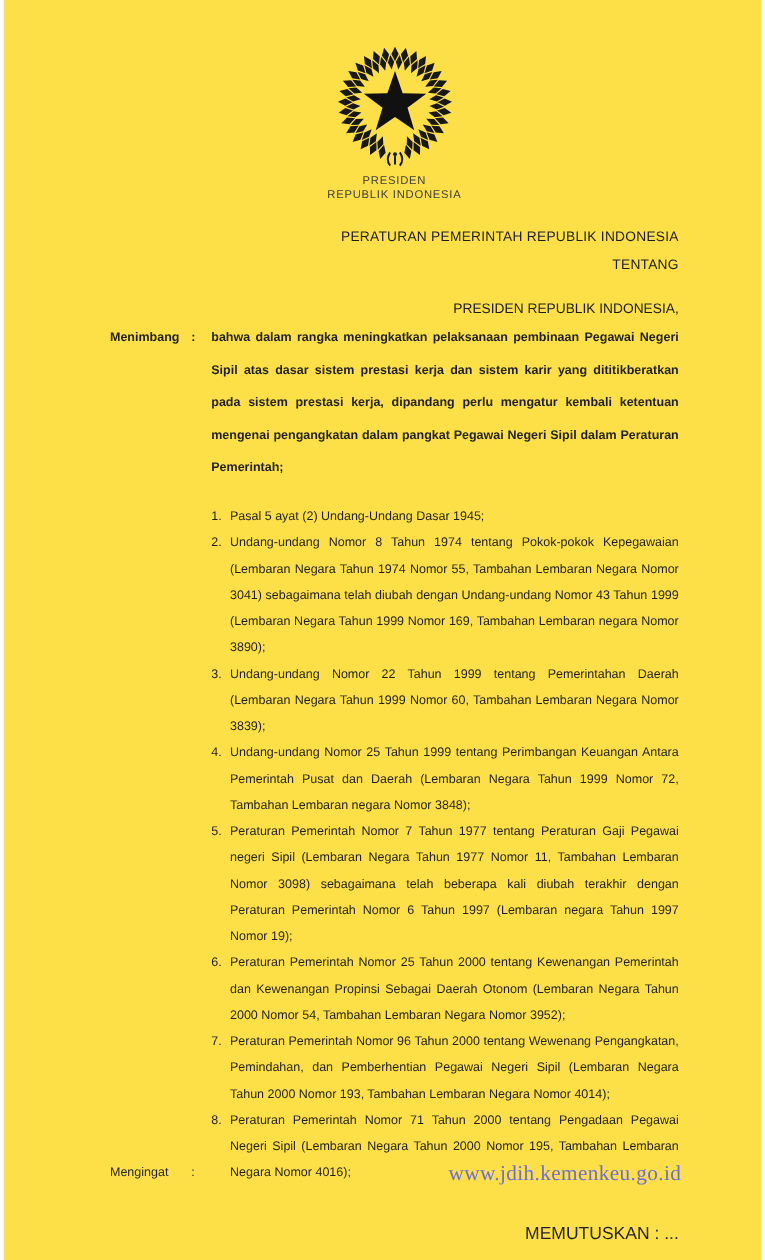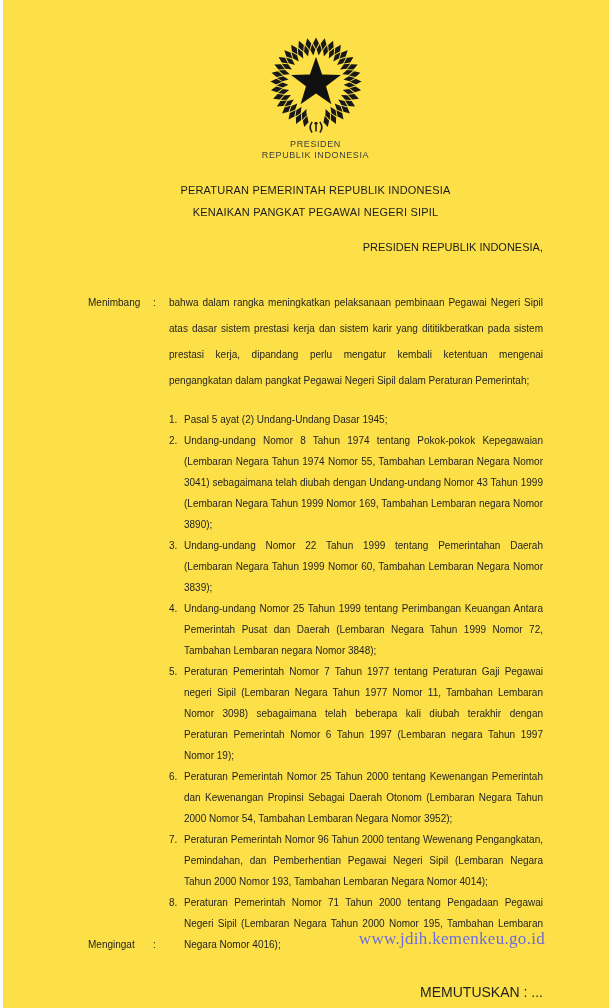--- a/index.html
+++ b/index.html
@@ -4,27 +4,27 @@
 <style>
   html,body{margin:0;padding:0;background:#ffffff;}
   .page{
     position:relative;width:606px;height:1008px;margin:0 auto;background:#fde047;
     font-family:"Liberation Sans",sans-serif;color:#202020;overflow:hidden;
   }
   .content{padding:0 66px 0 85px;}
   .emblem{display:flex;justify-content:center;padding-top:34px;}
   .emblem svg{display:block;}
   .letterhead{text-align:center;font-size:9px;letter-spacing:.6px;color:#3c3c3c;line-height:11px;margin-top:3px;}
-  .titleblock{text-align:center;margin-top:18px;font-size:11px;line-height:22px;letter-spacing:.2px;color:#1c1c1c;}
+  .titleblock{text-align:right;margin-top:18px;font-size:11px;line-height:22px;letter-spacing:.2px;color:#1c1c1c;}
   .salutation{text-align:right;margin-top:13px;font-size:11px;line-height:22px;color:#1c1c1c;}
   .section{display:flex;font-size:10px;color:#1f1f1f;}
   .section .label{width:65px;flex:none;}
   .section .colon{width:16px;flex:none;}
   .section .sec-body{flex:1;text-align:justify;}
-  .menimbang{margin-top:32px;line-height:26px;}
+  .menimbang{line-height:26px;font-weight:bold;}
   .mengingat{margin-top:15px;line-height:21px;align-items:flex-end;}
   .list{flex:1;}
   .item{display:flex;}
   .item .num{width:15px;flex:none;}
   .item .itext{flex:1;text-align:justify;}
   .decision{margin-top:27px;text-align:right;font-size:14px;line-height:21px;color:#1f1f1f;}
   .footer{position:absolute;top:929px;right:64px;}
   .footer a{font-family:"Liberation Serif",serif;font-size:17px;letter-spacing:.3px;text-decoration:none;cursor:pointer;}
 </style>
 </head>
@@ -112,21 +112,21 @@
       </svg>
     </div>
 
     <div class="letterhead">
       <div>PRESIDEN</div>
       <div>REPUBLIK INDONESIA</div>
     </div>
 
     <div class="titleblock">
       <div>PERATURAN PEMERINTAH REPUBLIK INDONESIA</div>
-      <div>KENAIKAN PANGKAT PEGAWAI NEGERI SIPIL</div>
+      <div>TENTANG</div>
     </div>
 
     <div class="salutation">PRESIDEN REPUBLIK INDONESIA,</div>
 
     <div class="section menimbang">
       <div class="label">Menimbang</div>
       <div class="colon">:</div>
       <div class="sec-body">bahwa dalam rangka meningkatkan pelaksanaan pembinaan Pegawai Negeri Sipil atas dasar sistem prestasi kerja dan sistem karir yang dititikberatkan pada sistem prestasi kerja, dipandang perlu mengatur kembali ketentuan mengenai pengangkatan dalam pangkat Pegawai Negeri Sipil dalam Peraturan Pemerintah;</div>
     </div>
 

